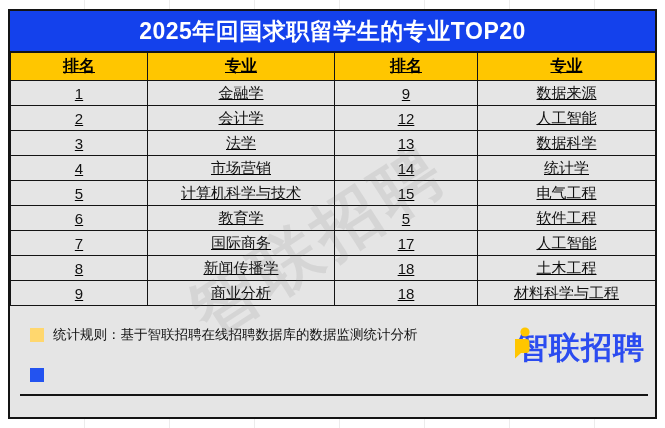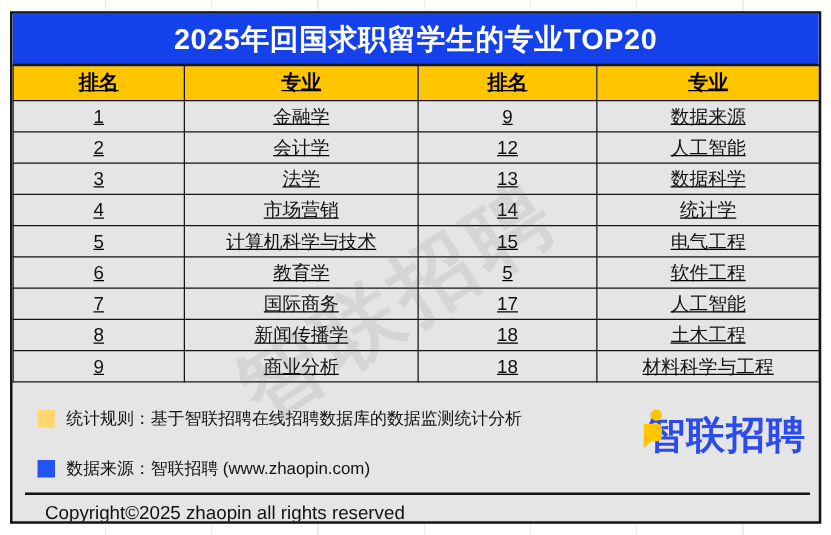--- a/index.html
+++ b/index.html
@@ -125,31 +125,29 @@
     </tbody>
   </table>
 
   <div class="footer">
     <div class="note">
       <span class="swatch swatch-yellow"></span>
       <span>统计规则：基于智联招聘在线招聘数据库的数据监测统计分析</span>
     </div>
     <div class="note">
       <span class="swatch swatch-blue"></span>
-      <span>数据来源：智联招聘 (www.zhaopin.com)</span>
     </div>
 
     <div class="logo">
       <span class="logo-accent">
         <svg width="22" height="38" viewBox="0 0 22 38">
           <circle cx="14" cy="6" r="4.6" fill="#FFC600"></circle>
           <path d="M4 13 h11 a3.5 3.5 0 0 1 3.5 3.5 v7 a3.5 3.5 0 0 1 -3.5 3.5 H10 l-6 5.5 z" fill="#FFC600"></path>
         </svg>
       </span>
       <span>智联招聘</span>
     </div>
 
     <div class="rule"></div>
-    <div class="copyright">Copyright©2025 zhaopin all rights reserved</div>
   </div>
 
   <div class="watermark">智联招聘</div>
 </div>
 
 </body></html>

